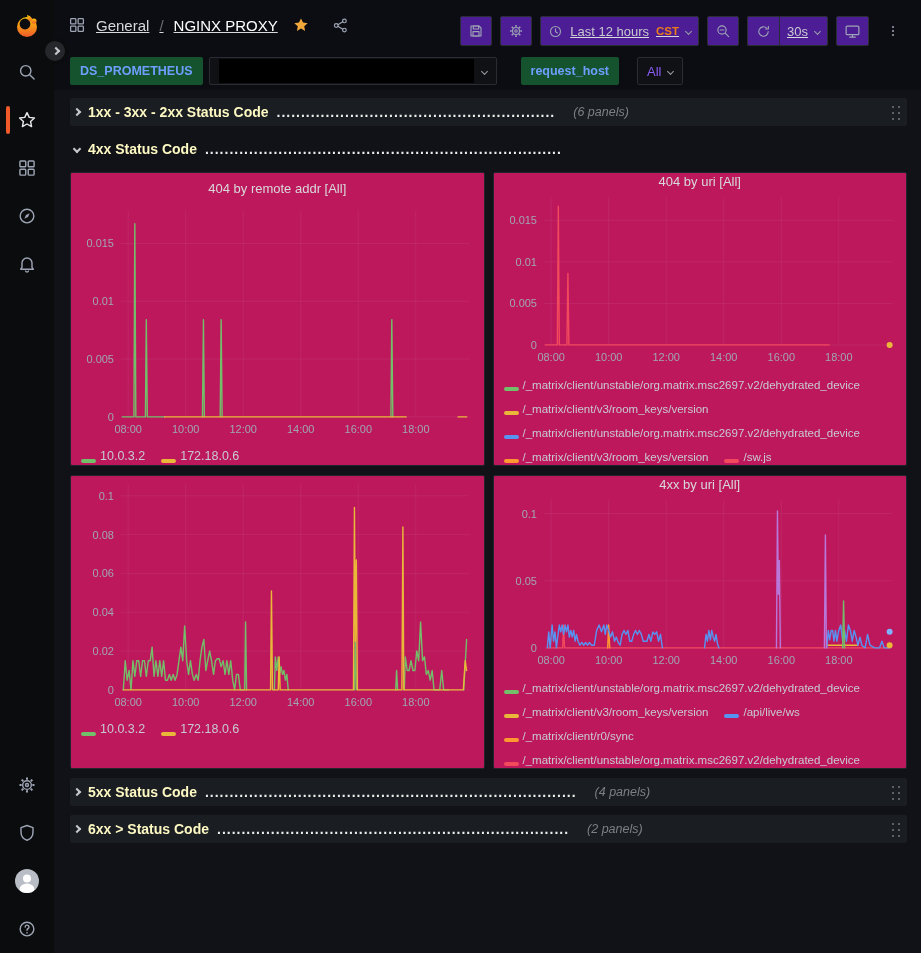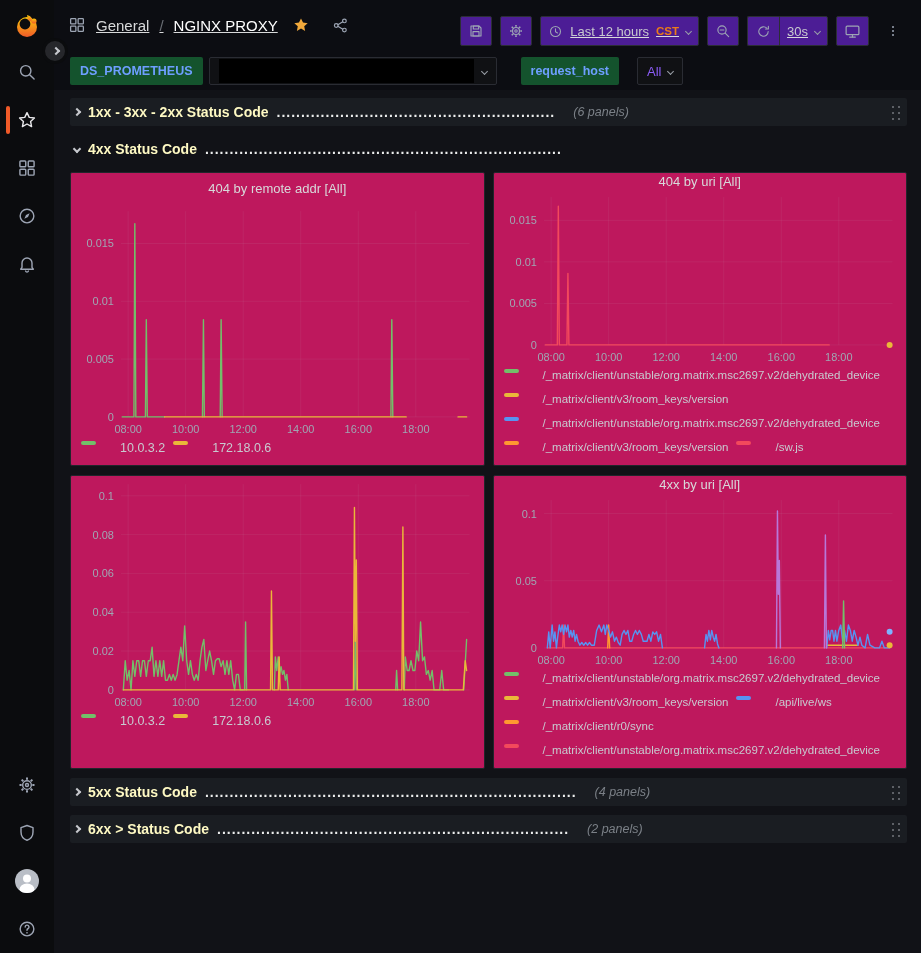--- a/index.html
+++ b/index.html
@@ -65,21 +65,21 @@
 
   .panel-grid { display:grid; grid-template-columns:1fr 1fr; gap:8px; margin-bottom:9px; }
   .panel { background:#be185d; border:1px solid #22252b; border-radius:2px; height:294px; overflow:hidden;
     display:flex; flex-direction:column; padding:0 6px; }
   .panel-title { height:30px; display:flex; align-items:center; justify-content:center; font-size:13px; font-weight:500;
     color:#d8d9da; cursor:pointer; }
   svg.chart { width:100%; display:block; flex:0 0 auto; }
   .tick { fill:#9fa7b3; font-size:11px; font-family:"Liberation Sans", sans-serif; }
 
   .legend { display:flex; flex-wrap:wrap; padding:2px 4px; row-gap:2px; }
-  .legend-item { display:flex; align-items:flex-start; gap:24px; margin-right:8px; height:22px; cursor:pointer; }
+  .legend-item { display:flex; align-items:flex-end; gap:4px; margin-right:16px; height:22px; cursor:pointer; }
   .legend .swatch { width:15px; height:4px; border-radius:2px; flex:0 0 15px; }
   .legend .llabel { font-size:11.5px; color:#c8cad0; white-space:nowrap; }
   .legend.inline .llabel { font-size:12.5px; }
 
   .icon-stroke { stroke:#9da5b4; stroke-width:1.7; fill:none; stroke-linecap:round; stroke-linejoin:round; }
   .icon-fill { fill:#9da5b4; }
 </style>
 </head>
 <body>
 

